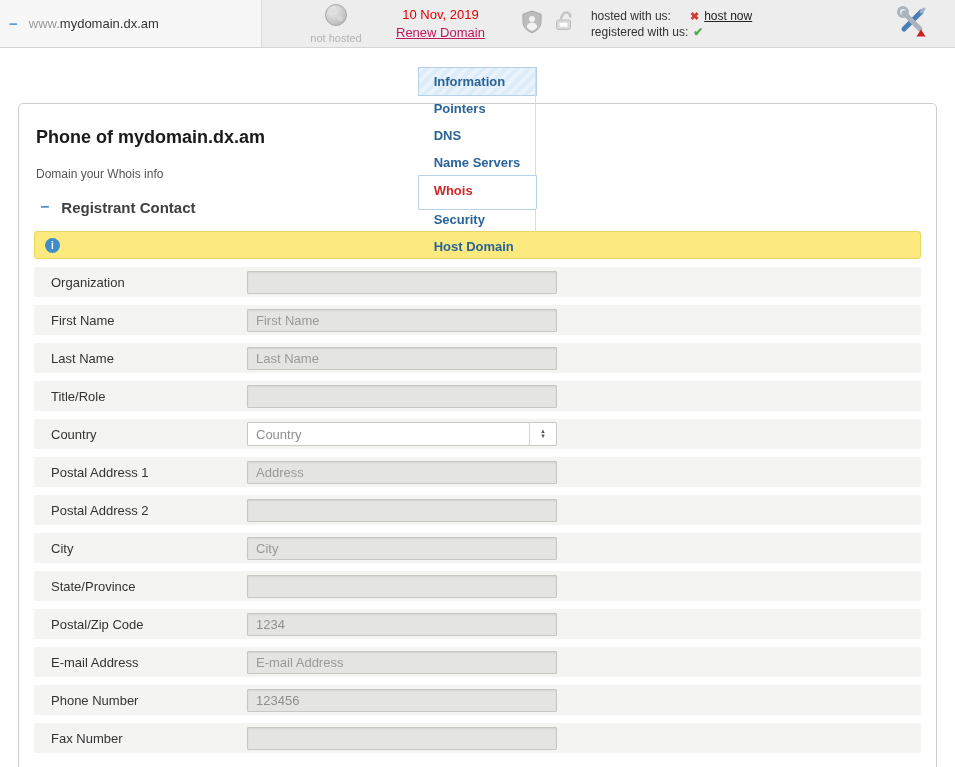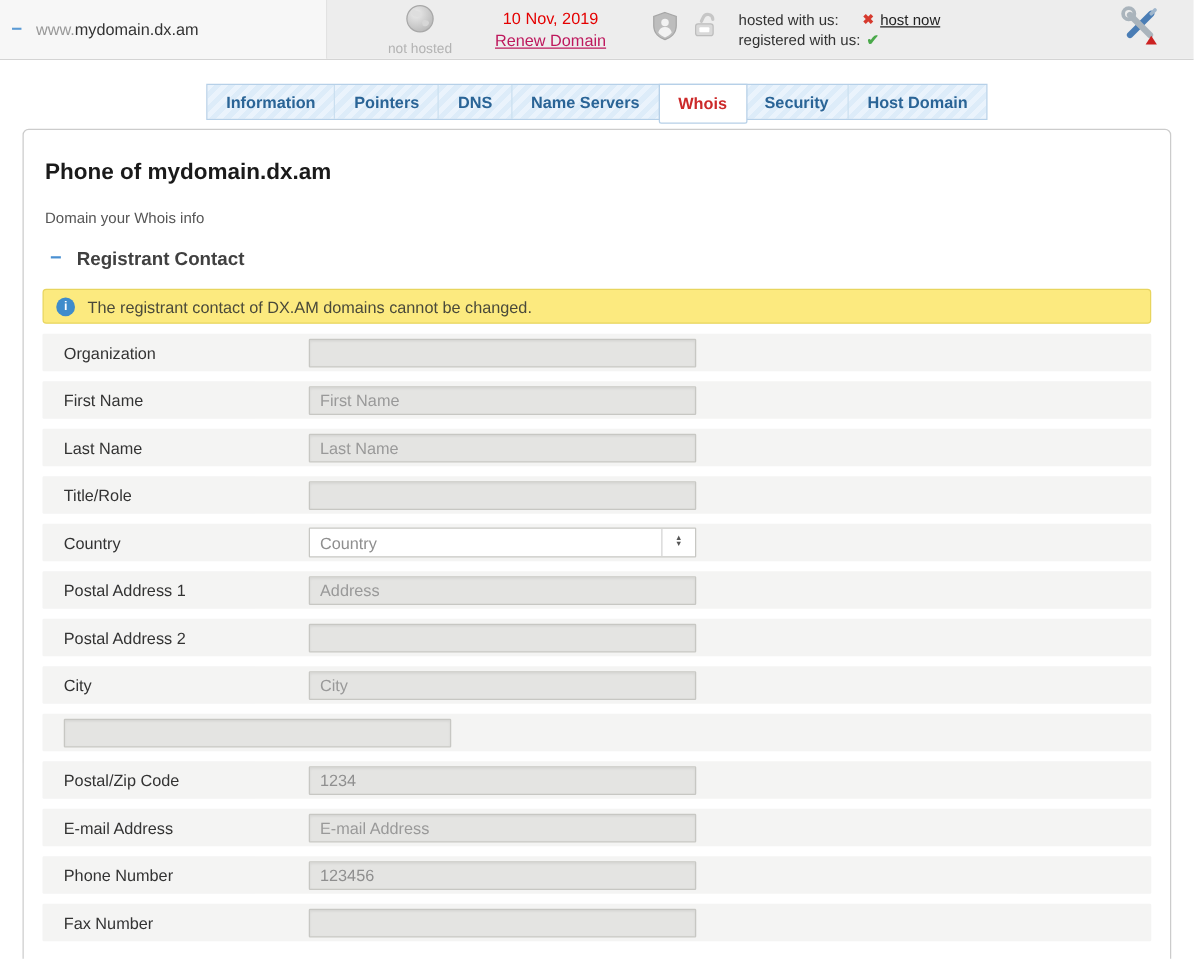--- a/index.html
+++ b/index.html
@@ -25,21 +25,21 @@
   .status-line { display:flex; align-items:center; gap:5px;text-align:right; }
   .glyph-cross { color:#d63a2e; font-size:11px; font-weight:bold; margin-left:14px; }
   .glyph-check { color:#4aa94a; font-size:12px; font-weight:bold; }
   .hostnow-link { color:#222; text-decoration:underline; cursor:pointer; }
   .topbar-spacer { flex:1; }
   .tools-wrap { margin-right:27px; cursor:pointer; }
 
   
   .tabbar-wrap { display:flex; justify-content:center; margin-top:19px; height:29px; }
   .tabbar { display:inline-flex; border:1px solid #b6d0e8;
-    background:repeating-linear-gradient(135deg,#eaf3fc 0 4px,#ddecf9 4px 8px); }
+    background:repeating-linear-gradient(135deg,#eaf3fc 0 4px,#ddecf9 4px 8px);flex-direction:column; }
   .tab { padding:0 15px; line-height:27px; font-size:13px; font-weight:bold;
     color:#2a6496; border-right:1px solid #cadff0; cursor:pointer; white-space:nowrap; }
   .tab:last-child { border-right:none; }
   .tab.active { background:#fff; color:#cc2a2a; margin:-1px -1px -4px; padding-bottom:4px;
     border:1px solid #b6d0e8; border-radius:0 0 2px 2px; position:relative; z-index:2; line-height:29px; }
 
   
   .panel { margin:7px 18px 0; border:1px solid #ccc; border-radius:5px;
     padding:20px 15px 12px; height:700px; background:#fff; }
   .panel-title { font-size:18px; font-weight:bold; color:#1a1a1a; margin:3px 0 0 2px; }
@@ -158,21 +158,20 @@
   <div class="panel-title">Phone of mydomain.dx.am</div>
   <div class="panel-subtitle">Domain your Whois info</div>
 
   <div class="section-header">
     <span class="section-minus">−</span>
     <span class="section-title">Registrant Contact</span>
   </div>
 
   <div class="notice">
     <span class="info-icon">i</span>
-    <span class="notice-text">The registrant contact of DX.AM domains cannot be changed.</span>
   </div>
 
   <div class="form">
     <div class="row">
       <label class="row-label">Organization</label>
       <input class="field-input" type="text" disabled="" placeholder="" value="" style="">
     </div>
     <div class="row">
       <label class="row-label">First Name</label>
       <input class="field-input" type="text" disabled="" placeholder="First Name" value="" style="">
@@ -201,20 +200,21 @@
     </div>
     <div class="row">
       <label class="row-label">Postal Address 2</label>
       <input class="field-input" type="text" disabled="" placeholder="" value="" style="">
     </div>
     <div class="row">
       <label class="row-label">City</label>
       <input class="field-input" type="text" disabled="" placeholder="City" value="" style="">
     </div>
     <div class="row">
+      <label class="row-label">State/Province</label>
       <input class="field-input" type="text" disabled="" placeholder="" value="" style="">
     </div>
     <div class="row">
       <label class="row-label">Postal/Zip Code</label>
       <input class="field-input" type="text" disabled="" placeholder="" value="1234" style="">
     </div>
     <div class="row">
       <label class="row-label">E-mail Address</label>
       <input class="field-input" type="text" disabled="" placeholder="E-mail Address" value="" style="">
     </div>

